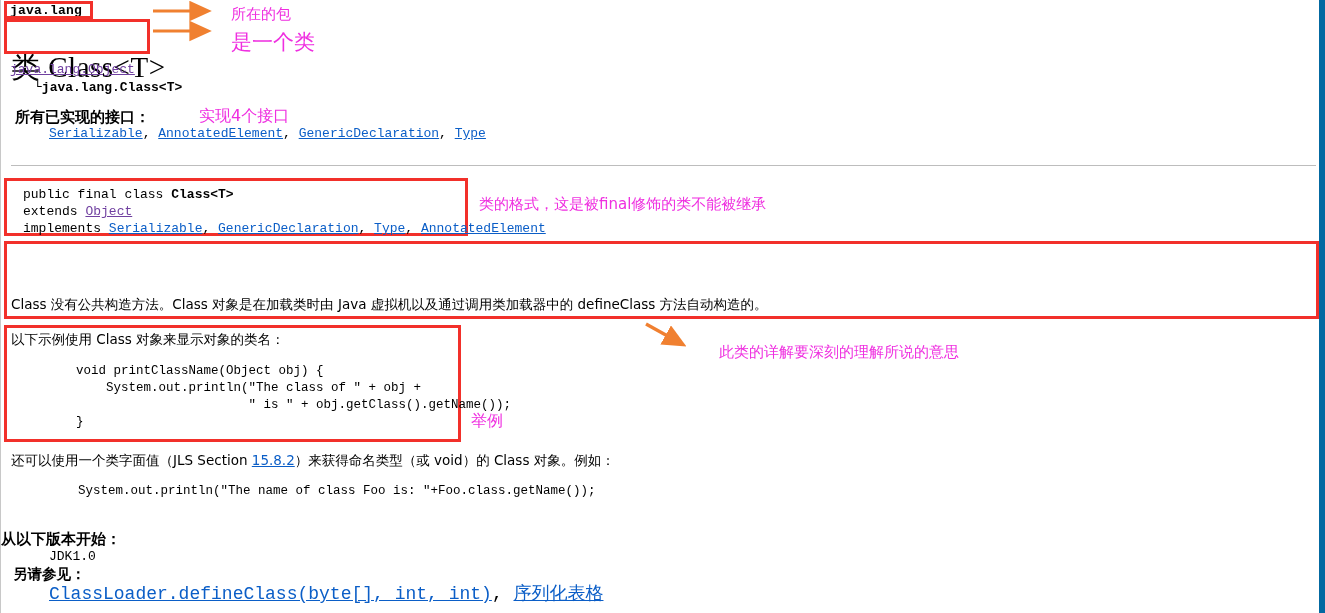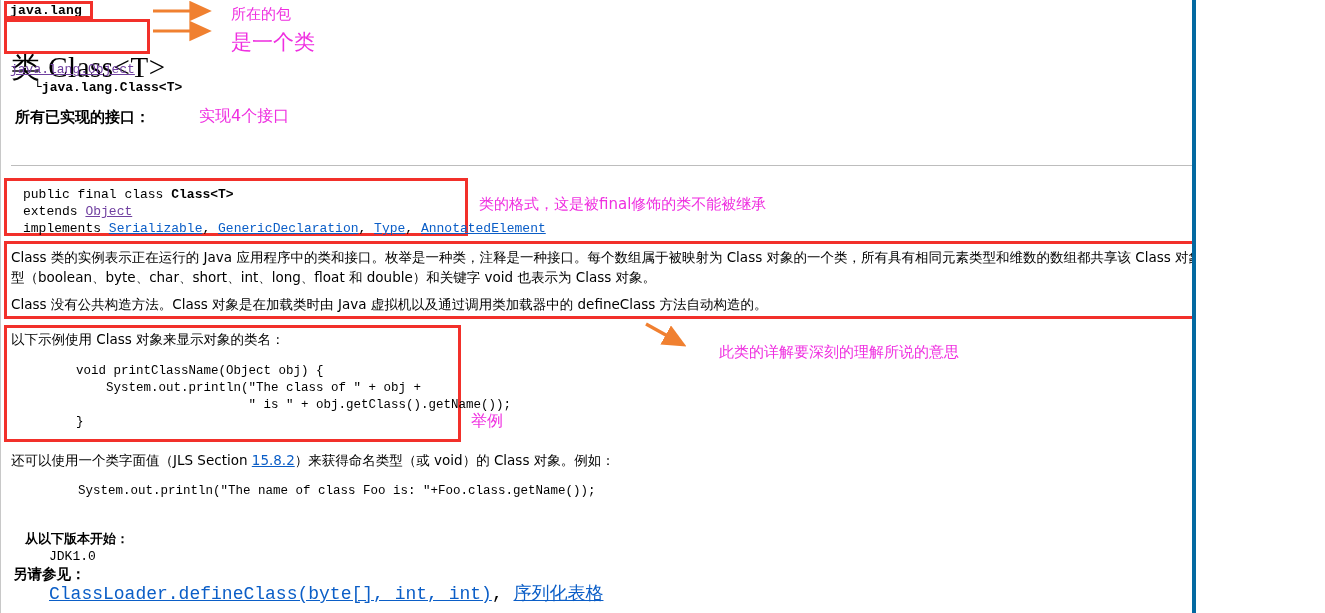--- a/index.html
+++ b/index.html
@@ -6,27 +6,27 @@
     margin: 0;
     padding: 0;
     background: #ffffff;
   }
   body {
     font-family: "Liberation Serif", "DejaVu Serif", serif;
     color: #000000;
   }
   #page {
     position: relative;
-    width: 1196px;
+    width: 1325px;
     height: 613px;
     overflow: hidden;
     background: #ffffff;
     box-sizing: border-box;
     border-left: 1px solid #c8c8c8;
-    border-right: 4px solid #0369a1;
+    border-right: 6px solid #0369a1;
   }
   .abs { position: absolute; }
 
   
   .mono {
     font-family: "Liberation Mono", "DejaVu Sans Mono", monospace;
   }
   .cjk {
     font-family: "DejaVu Sans", "Liberation Sans", sans-serif;
   }
@@ -160,22 +160,22 @@
     white-space: nowrap;
   }
   #lit-code {
     left: 77px; top: 484px;
     font-size: 12.5px;
     white-space: pre;
   }
 
   
   #since-head {
-    left: 24px; top: 530px;
-    font-size: 13px;
+    left: 0; top: 530px;
+    font-size: 15px;
     font-weight: bold;
     white-space: nowrap;
   }
   #since-val {
     left: 48px; top: 549px;
     font-size: 13px;
     white-space: nowrap;
   }
   #see-head {
     left: 12px; top: 565px;
@@ -243,33 +243,33 @@
   <div class="abs anno" id="anno-cls">是一个类</div>
 
   <div class="abs mono" id="hier-root">
     <span class="link-visited">java.lang.Object</span>
   </div>
   <div class="abs mono" id="hier-child">
     <span class="branch">└</span><span>java.lang.Class&lt;T&gt;</span>
   </div>
 
   <div class="abs cjk" id="iface-head">所有已实现的接口：</div>
+  <div class="abs mono" id="iface-list"><span class="link">Serializable</span><span>, </span><span class="link">AnnotatedElement</span><span>, </span><span class="link">GenericDeclaration</span><span>, </span><span class="link">Type</span></div>
   <div class="abs anno" id="anno-iface">实现4个接口</div>
 
   <div class="abs" id="divider"></div>
 
   <div class="abs redbox" id="decl-box"></div>
   <div class="abs mono" id="decl-text"><span class="kw">public final class </span><span class="cls">Class&lt;T&gt;</span>
 <span class="kw">extends </span><span class="link-visited">Object</span>
 <span class="kw">implements </span><span id="decl-ifaces"><span class="link">Serializable</span><span>, </span><span class="link">GenericDeclaration</span><span>, </span><span class="link">Type</span><span>, </span><span class="link">AnnotatedElement</span></span></div>
 
   <div class="abs anno" id="anno-final">类的格式，这是被final修饰的类不能被继承</div>
 
   <div class="abs redbox" id="desc-box"></div>
-  <div class="abs cjk" id="desc-p1">Class 类的实例表示正在运行的 Java 应用程序中的类和接口。枚举是一种类，注释是一种接口。每个数组属于被映射为 Class 对象的一个类，所有具有相同元素类型和维数的数组都共享该 Class 对象。基本的 Java 类型（boolean、byte、char、short、int、long、float 和 double）和关键字 void 也表示为 Class 对象。</div>
   <div class="abs cjk" id="desc-p2">Class 没有公共构造方法。Class 对象是在加载类时由 Java 虚拟机以及通过调用类加载器中的 defineClass 方法自动构造的。</div>
 
   <div class="abs redbox" id="ex-box"></div>
   <div class="abs cjk" id="ex-lead">以下示例使用 Class 对象来显示对象的类名：</div>
   <div class="abs mono" id="ex-code">void printClassName(Object obj) {
     System.out.println("The class of " + obj +
                        " is " + obj.getClass().getName());
 }</div>
 
   <svg class="abs arrow-svg" style="left:645px; top:320px;" width="130" height="50">

